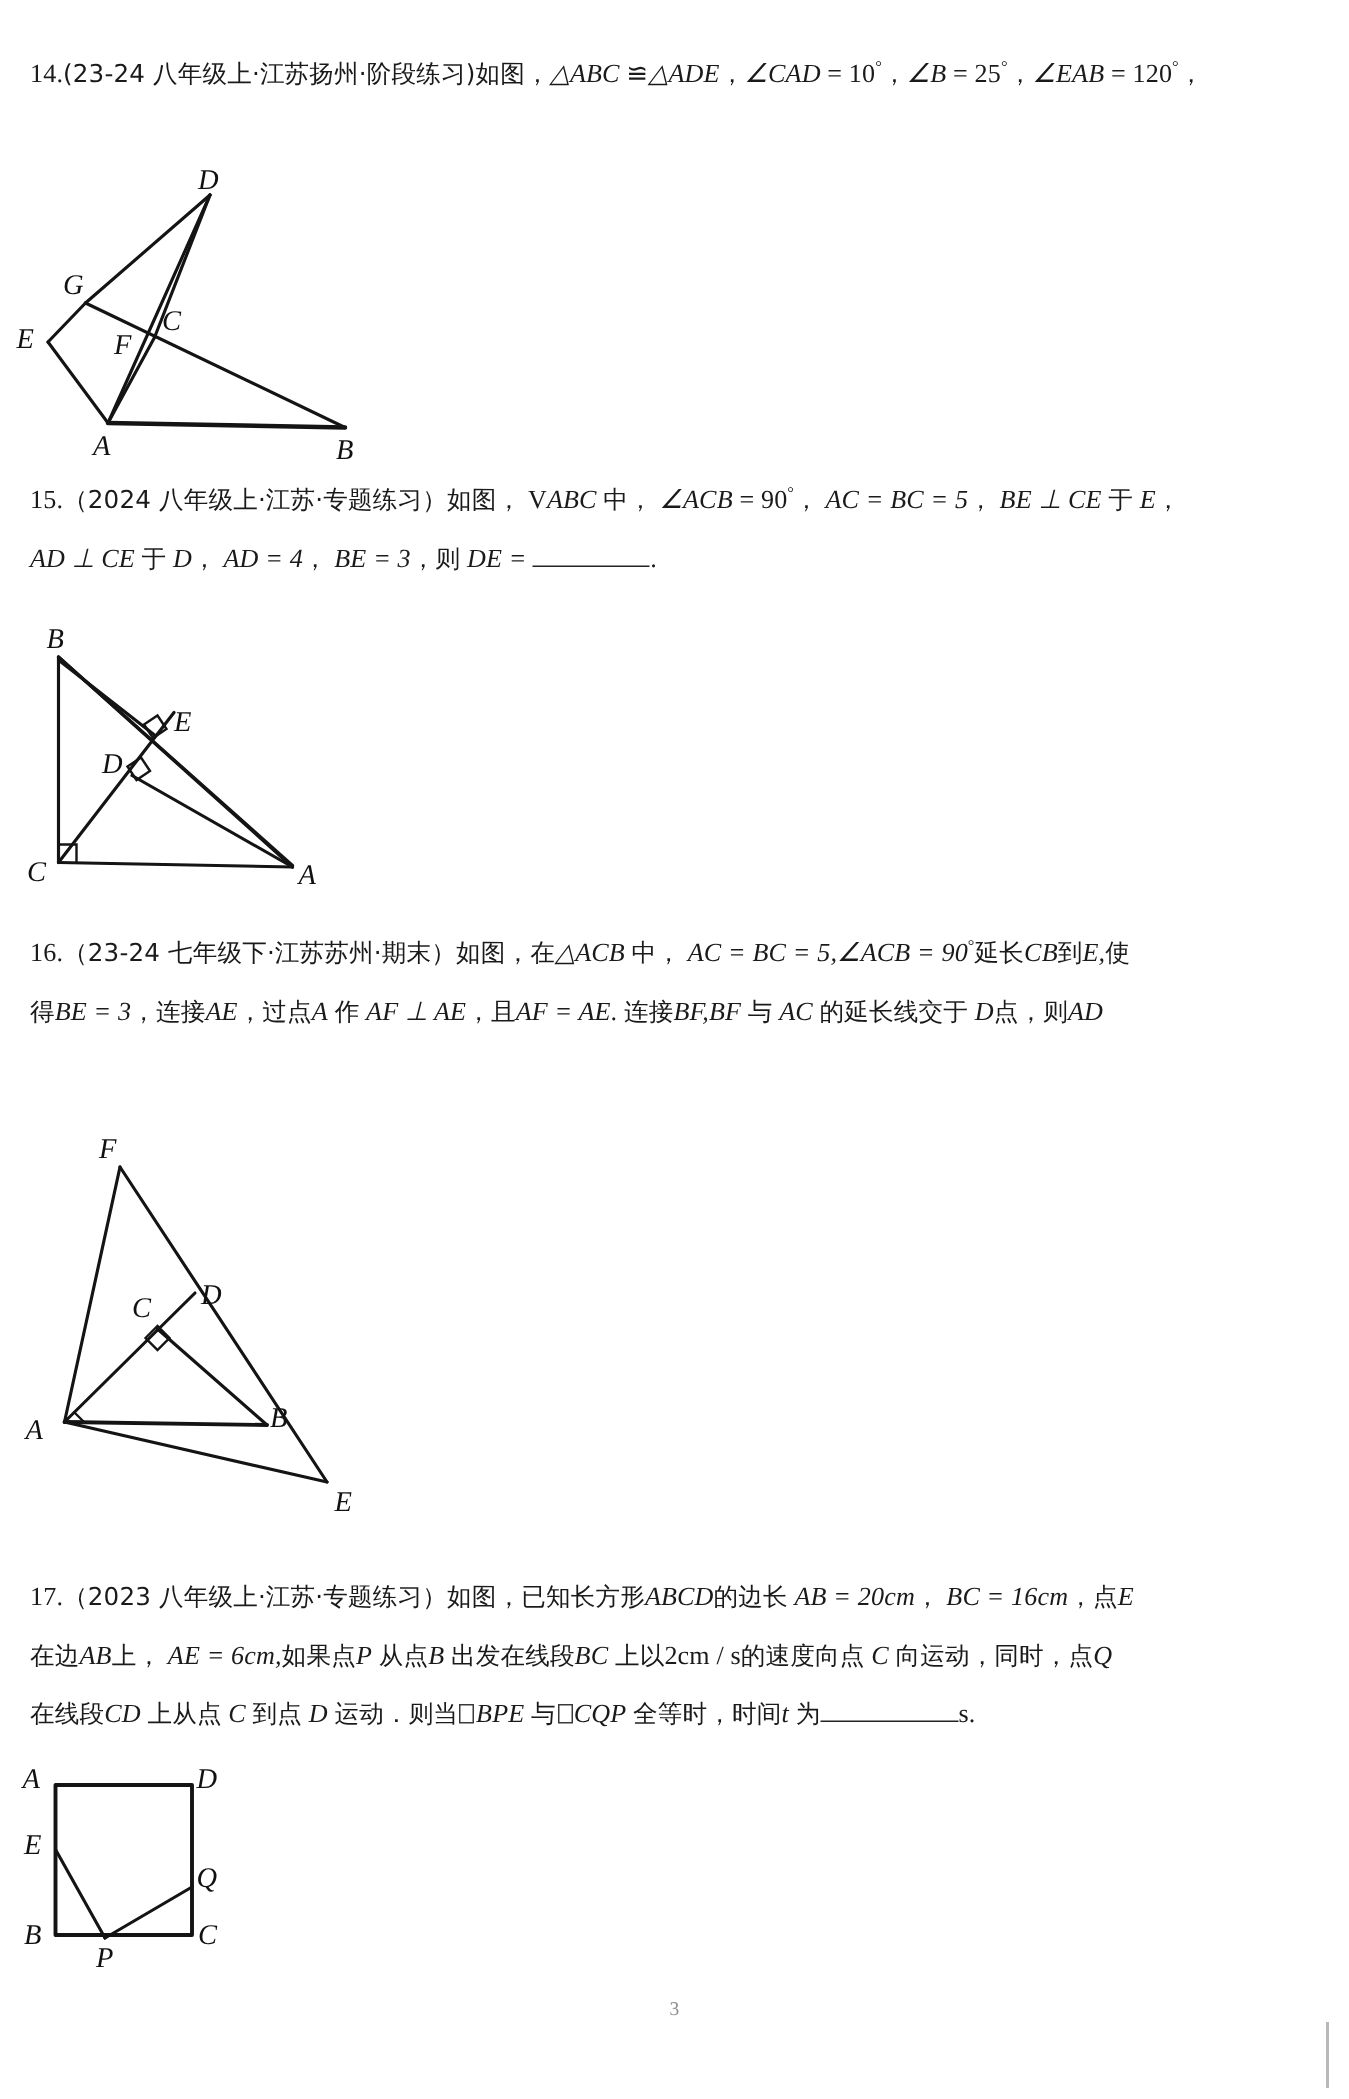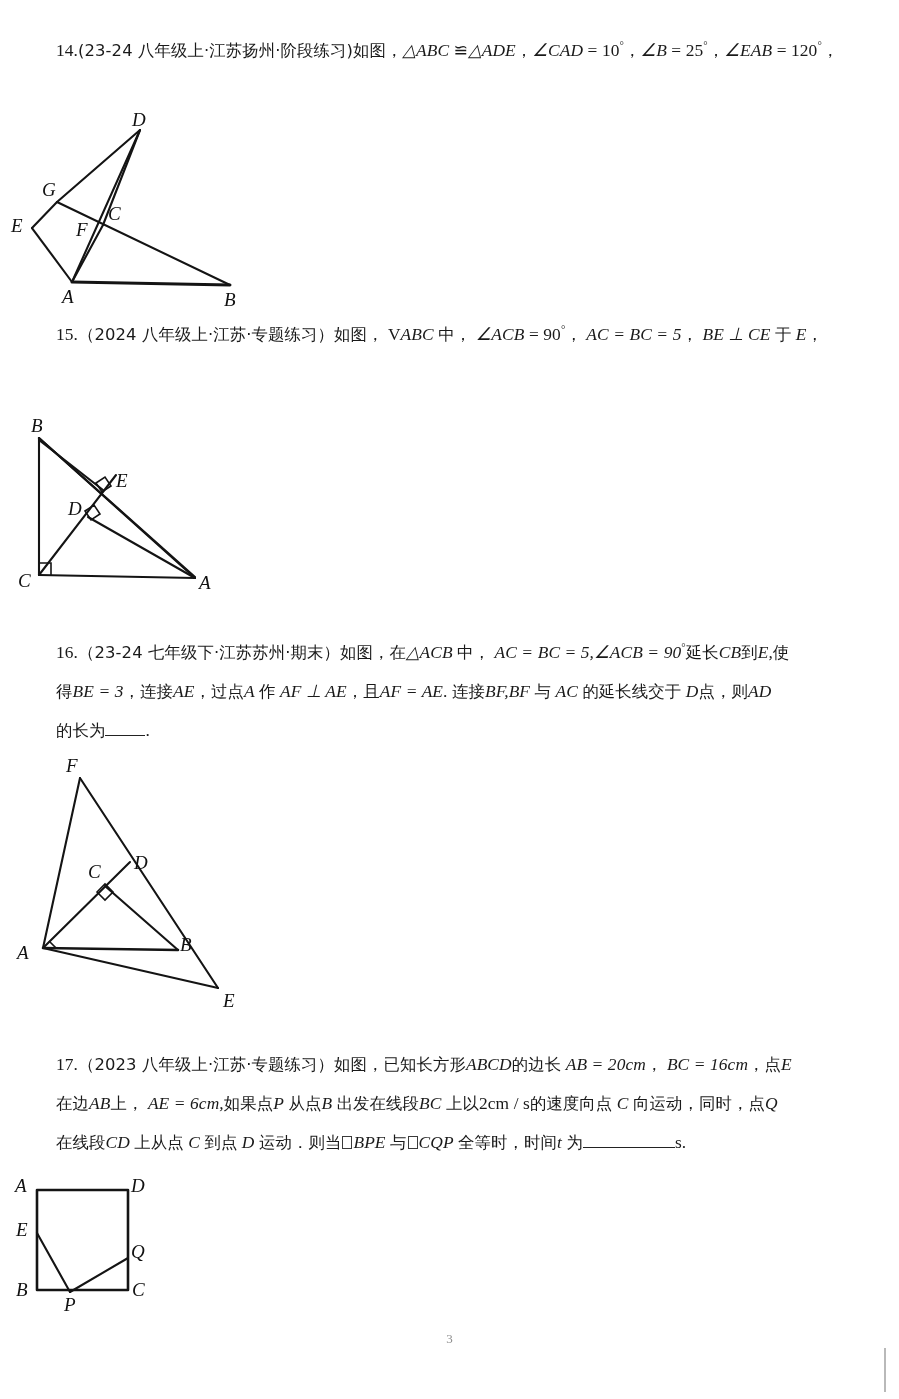--- a/index.html
+++ b/index.html
@@ -25,21 +25,21 @@
   .qblock {
     position: absolute;
     left: 20px;
     width: 862px;
     font-size: 17.4px;
     line-height: 38px;
     text-align: justify;
     text-justify: inter-ideograph;
     letter-spacing: 0.1px;
   }
-  .qline { white-space: normal; margin-left: 36px; }
+  .qline { white-space: normal; }
   .num { font-family: "Liberation Serif", serif; }
   .cn  { font-family: "DejaVu Sans", "Liberation Sans", sans-serif; font-size: 16.4px; }
   .it  { font-style: italic; font-family: "Liberation Serif", serif; }
   .mth { font-family: "Liberation Serif", serif; }
   .sup { font-size: 11px; vertical-align: super; }
   .blank {
     display: inline-block;
     border-bottom: 1.3px solid #222;
     vertical-align: baseline;
   }
@@ -126,20 +126,23 @@
         <text x="62" y="193">A</text>
         <text x="224" y="196">B</text>
       </g>
     </svg>
   </div>
 
   <div class="qblock" style="top:310px;">
     <div class="qline">
       <span class="num">15.</span><span class="cn">（2024 八年级上·江苏·专题练习）</span><span class="cn">如图，</span>&nbsp;<span class="mth">V</span><span class="it">ABC</span>&nbsp;<span class="cn">中，</span>&nbsp;<span class="it">∠ACB</span>&nbsp;=&nbsp;<span class="mth">90</span><span class="sup">°</span><span class="cn">，</span>&nbsp;<span class="it">AC = BC = 5</span><span class="cn">，</span>&nbsp;<span class="it">BE ⊥ CE</span>&nbsp;<span class="cn">于</span>&nbsp;<span class="it">E</span><span class="cn">，</span>
     </div>
+    <div class="qline">
+      <span class="it">AD ⊥ CE</span>&nbsp;<span class="cn">于</span>&nbsp;<span class="it">D</span><span class="cn">，</span>&nbsp;<span class="it">AD = 4</span><span class="cn">，</span>&nbsp;<span class="it">BE = 3</span><span class="cn">，</span><span class="cn">则</span>&nbsp;<span class="it">DE =</span>&nbsp;<span class="blank b-md"></span><span class="mth">.</span>
+    </div>
   </div>
 
   <div class="figure" style="left:0px; top:405px; width:260px; height:190px;">
     <svg width="260" height="190" viewBox="0 0 260 190">
       <g stroke="#141414" stroke-width="2.1" fill="none" stroke-linecap="round" stroke-linejoin="round">
 
         <line x1="39" y1="33" x2="39" y2="170"></line>
 
         <line x1="39" y1="170" x2="195" y2="173"></line>
 
@@ -164,29 +167,26 @@
       <g class="lbl">
         <text x="31" y="27">B</text>
         <text x="116" y="82">E</text>
         <text x="68" y="110">D</text>
         <text x="18" y="182">C</text>
         <text x="199" y="184">A</text>
       </g>
     </svg>
   </div>
 
-  <div class="qblock" style="top:628px;">
+  <div class="qblock" style="top:612px;">
     <div class="qline">
       <span class="num">16.</span><span class="cn">（23-24 七年级下·江苏苏州·期末）</span><span class="cn">如图，</span><span class="cn">在</span><span class="it">△ACB</span>&nbsp;<span class="cn">中，</span>&nbsp;<span class="it">AC = BC = 5,</span><span class="it">∠ACB = 90</span><span class="sup">°</span><span class="cn">延长</span><span class="it">CB</span><span class="cn">到</span><span class="it">E,</span><span class="cn">使</span>
     </div>
     <div class="qline">
       <span class="cn">得</span><span class="it">BE = 3</span><span class="cn">，连接</span><span class="it">AE</span><span class="cn">，过点</span><span class="it">A</span>&nbsp;<span class="cn">作</span>&nbsp;<span class="it">AF ⊥ AE</span><span class="cn">，且</span><span class="it">AF = AE</span><span class="mth">.</span>&nbsp;<span class="cn">连接</span><span class="it">BF,</span><span class="it">BF</span>&nbsp;<span class="cn">与</span>&nbsp;<span class="it">AC</span>&nbsp;<span class="cn">的延长线交于</span>&nbsp;<span class="it">D</span><span class="cn">点，则</span><span class="it">AD</span>
-    </div>
-    <div class="qline">
-      <span class="cn">的长为</span><span class="blank b-xs"></span><span class="mth">.</span>
     </div>
   </div>
 
   <div class="figure" style="left:0px; top:745px; width:300px; height:290px;">
     <svg width="300" height="290" viewBox="0 0 300 290">
       <g stroke="#141414" stroke-width="2.1" fill="none" stroke-linecap="round" stroke-linejoin="round">
 
         <line x1="80" y1="33" x2="43" y2="203"></line>
 
         <line x1="80" y1="33" x2="218" y2="243"></line>

